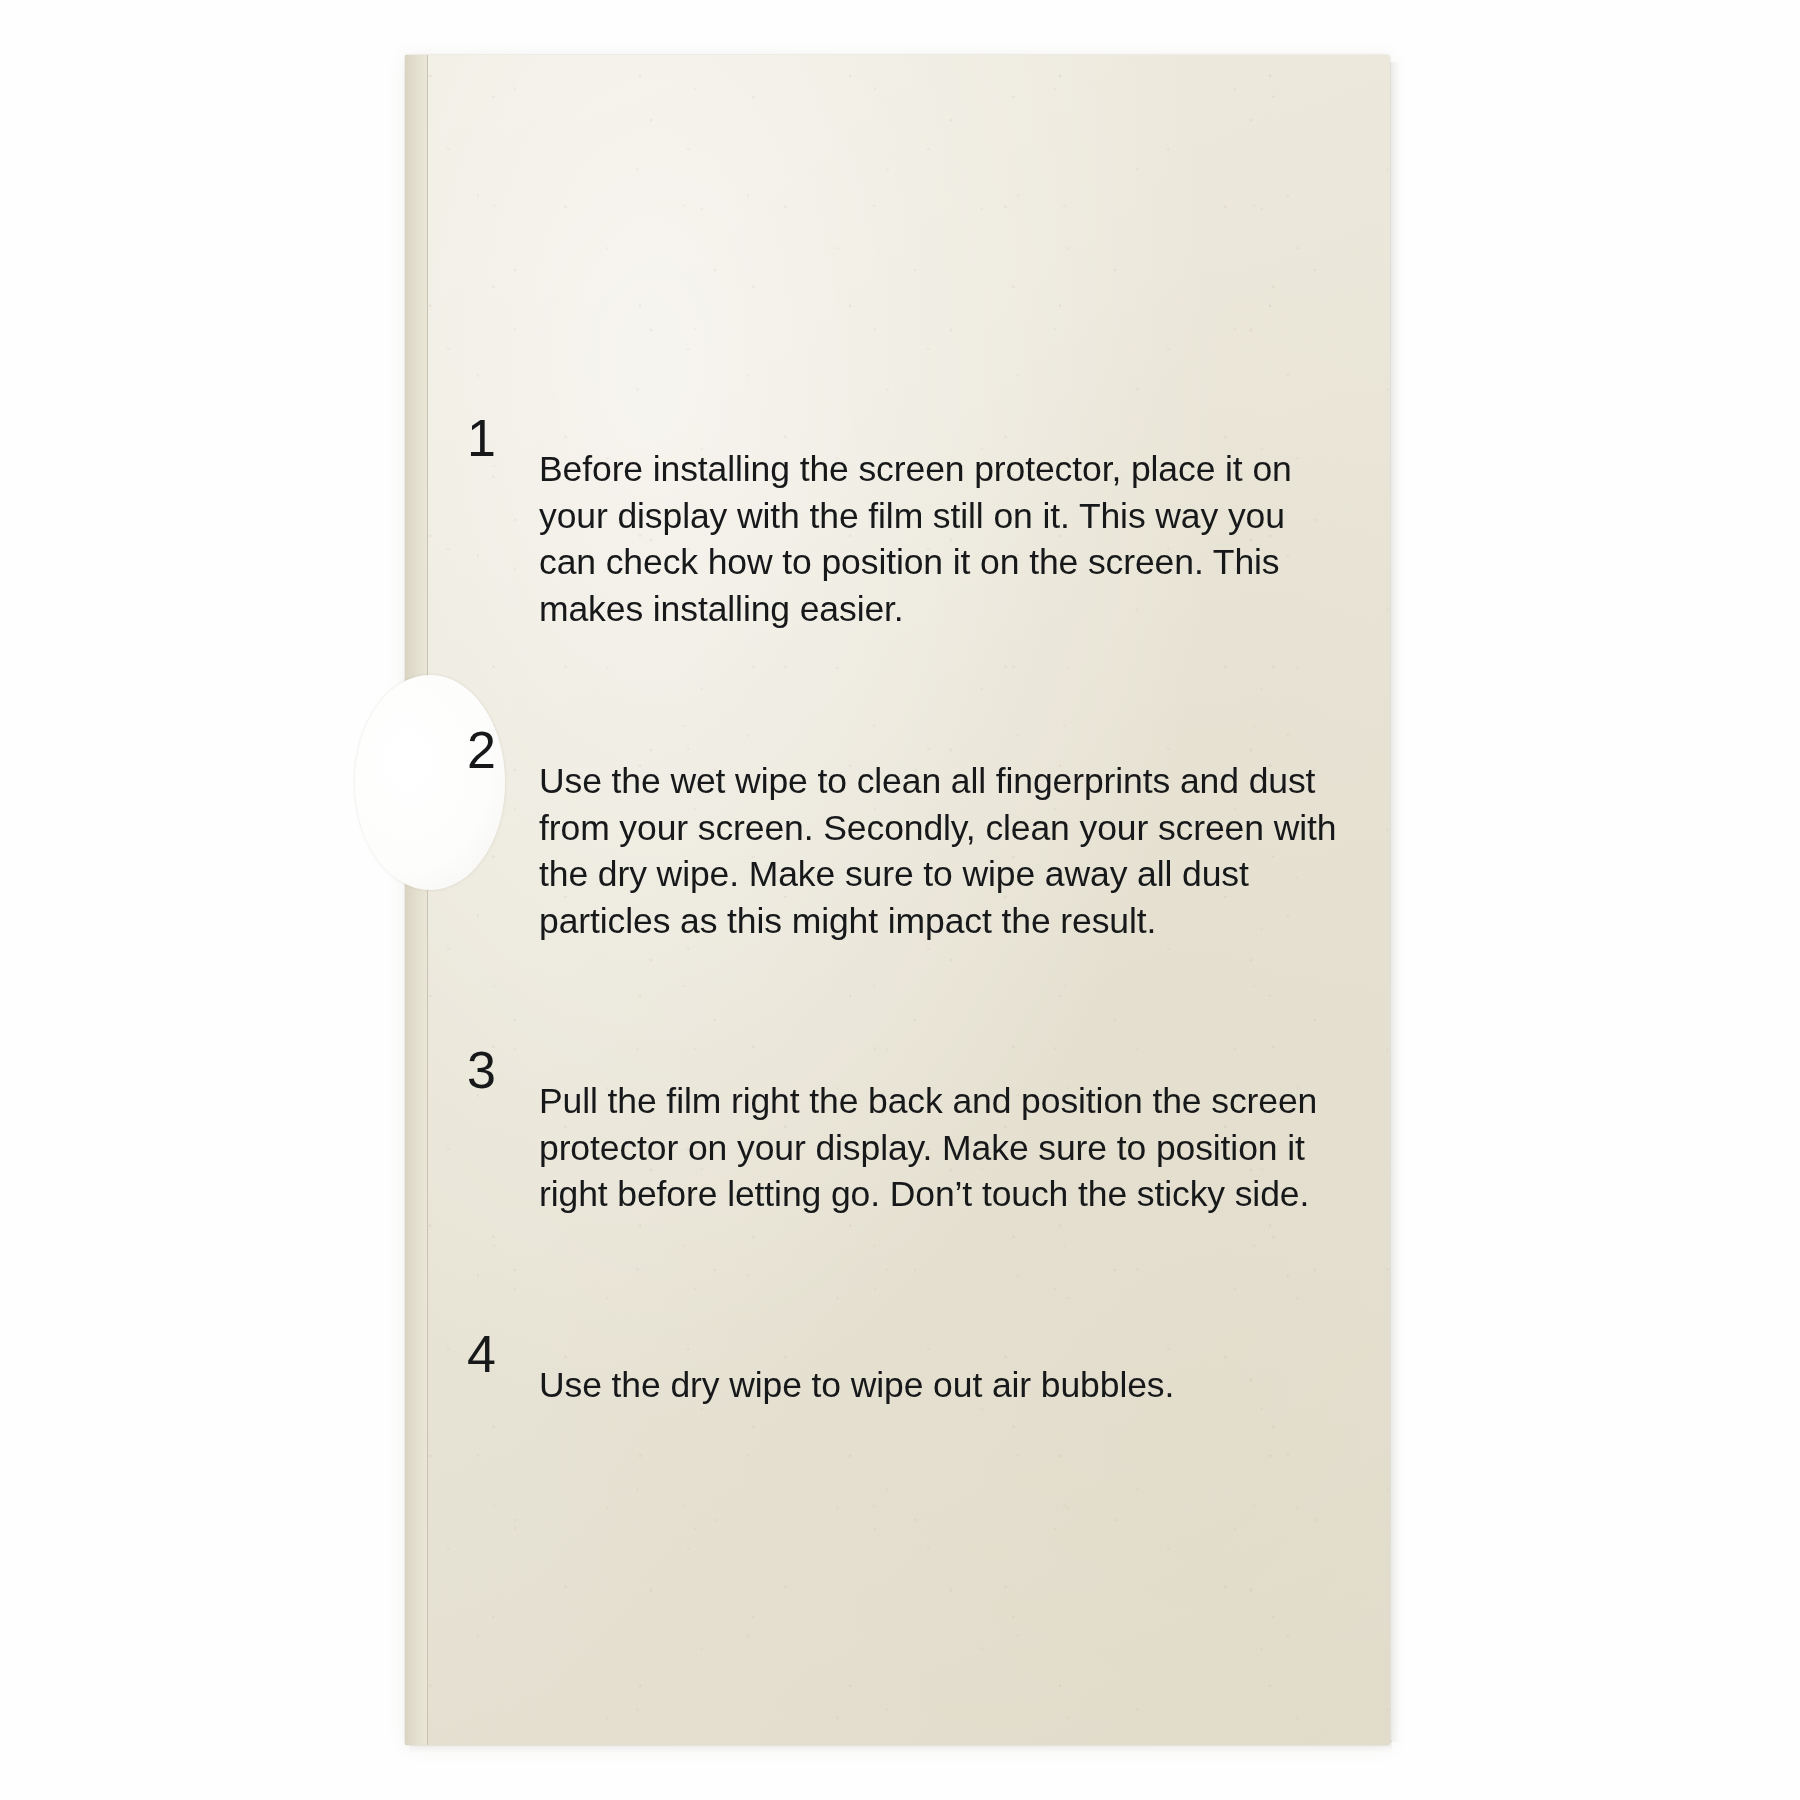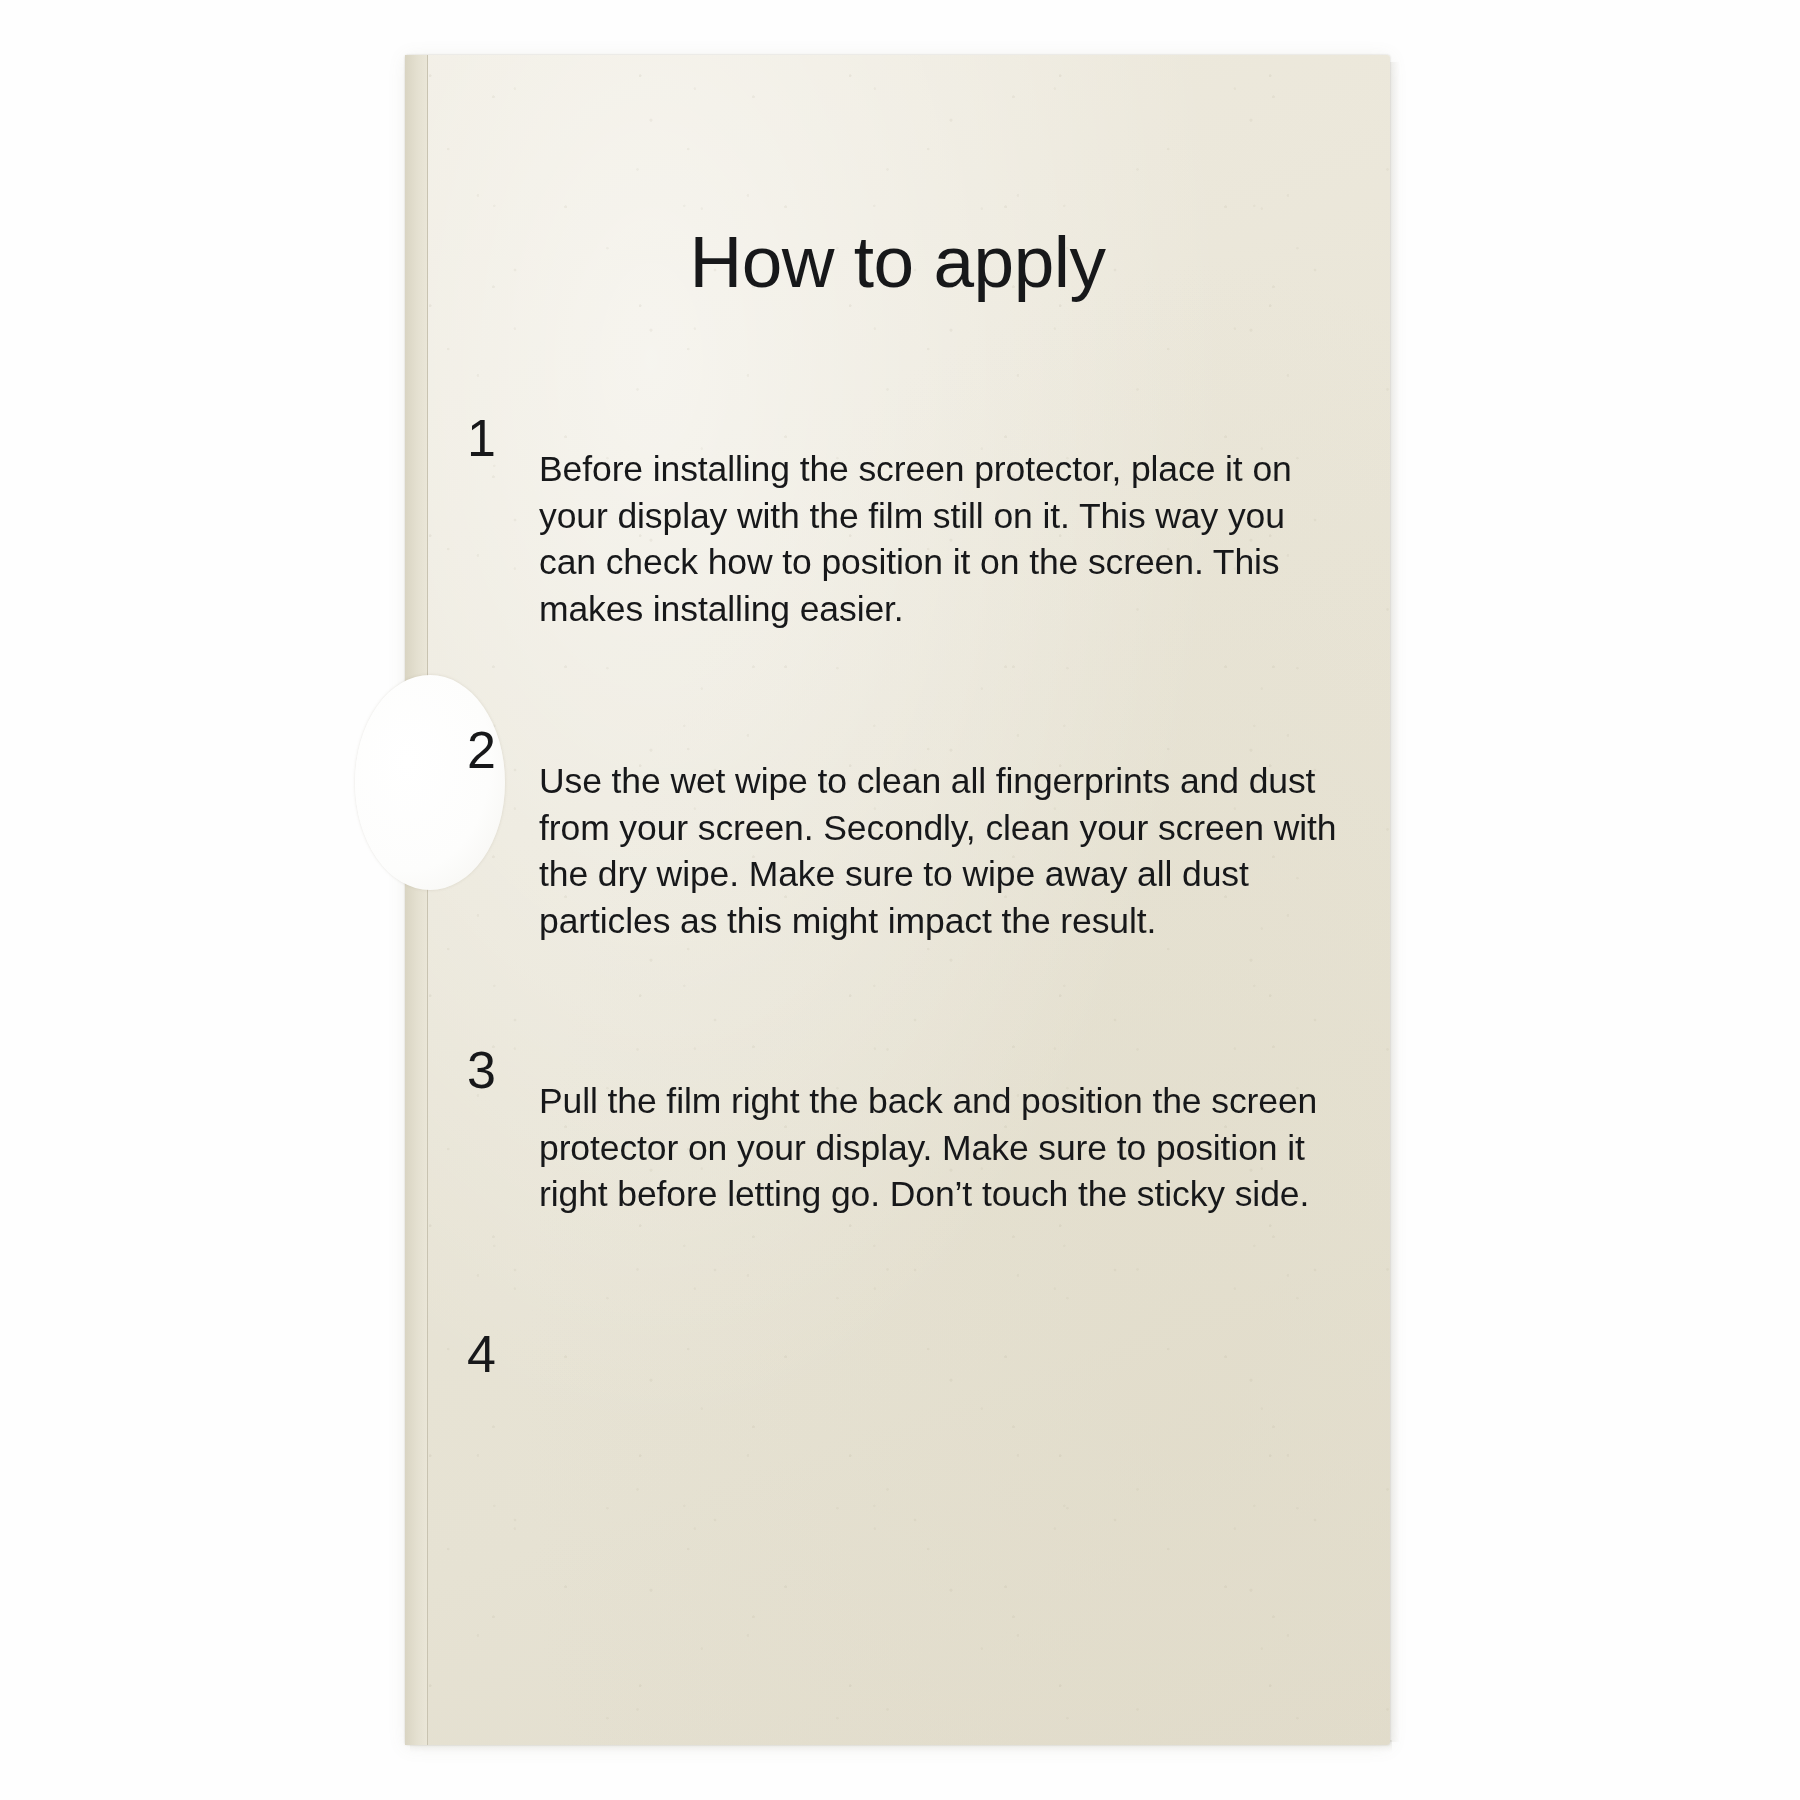--- a/index.html
+++ b/index.html
@@ -169,39 +169,39 @@
   <div id="card-shadow-right"></div>
   <div id="card-shadow-bottom"></div>
 
   <div id="card">
     <div id="speckle"></div>
     <div id="card-spine"></div>
     <div id="thumb-notch"></div>
 
     <div id="content">
 
-      <div id="title">How to apply</div>
 
       <div class="steps">
 
         <div class="step" id="step-1">
           <div class="step-num">1</div>
           <div class="step-text">Before installing the screen protector, place it on your display with the film still on it. This way you can check how to position it on the screen. This makes installing easier.</div>
         </div>
 
         <div class="step" id="step-2">
           <div class="step-num">2</div>
           <div class="step-text">Use the wet wipe to clean all fingerprints and dust from your screen. Secondly, clean your screen with the dry wipe. Make sure to wipe away all dust particles as this might impact the result.</div>
         </div>
 
         <div class="step" id="step-3">
           <div class="step-num">3</div>
           <div class="step-text">Pull the film right the back and position the screen protector on your display. Make sure to position it right before letting go. Don’t touch the sticky side.</div>
         </div>
 
         <div class="step" id="step-4">
           <div class="step-num">4</div>
+          <div class="step-text">Use the dry wipe to wipe out air bubbles.</div>
         </div>
 
       </div>
     </div>
   </div>
 </div>
 
 </body></html>

